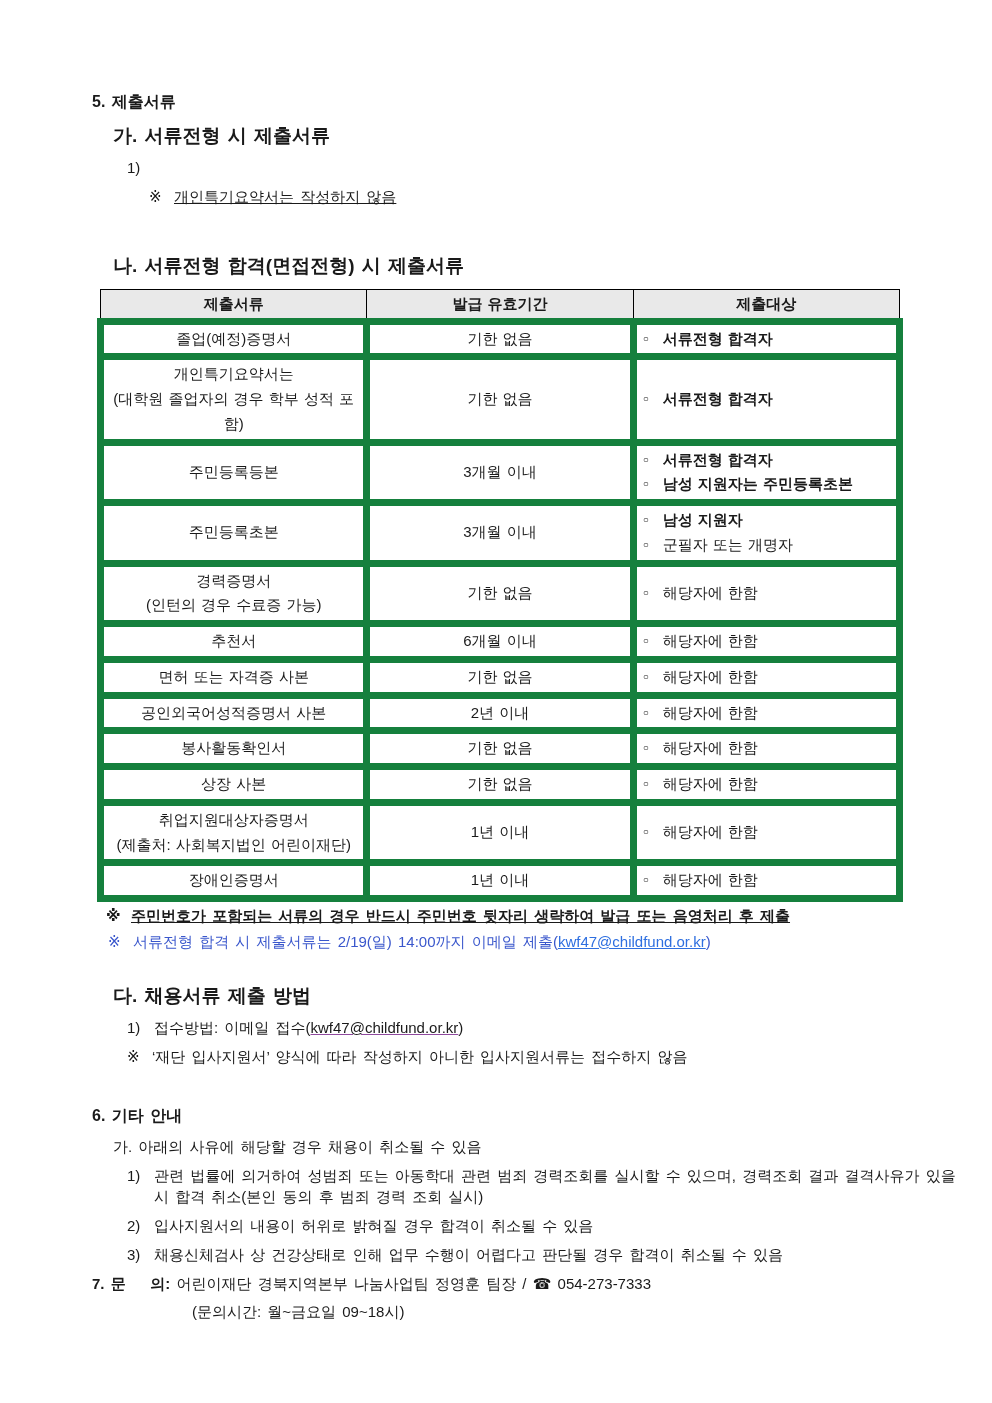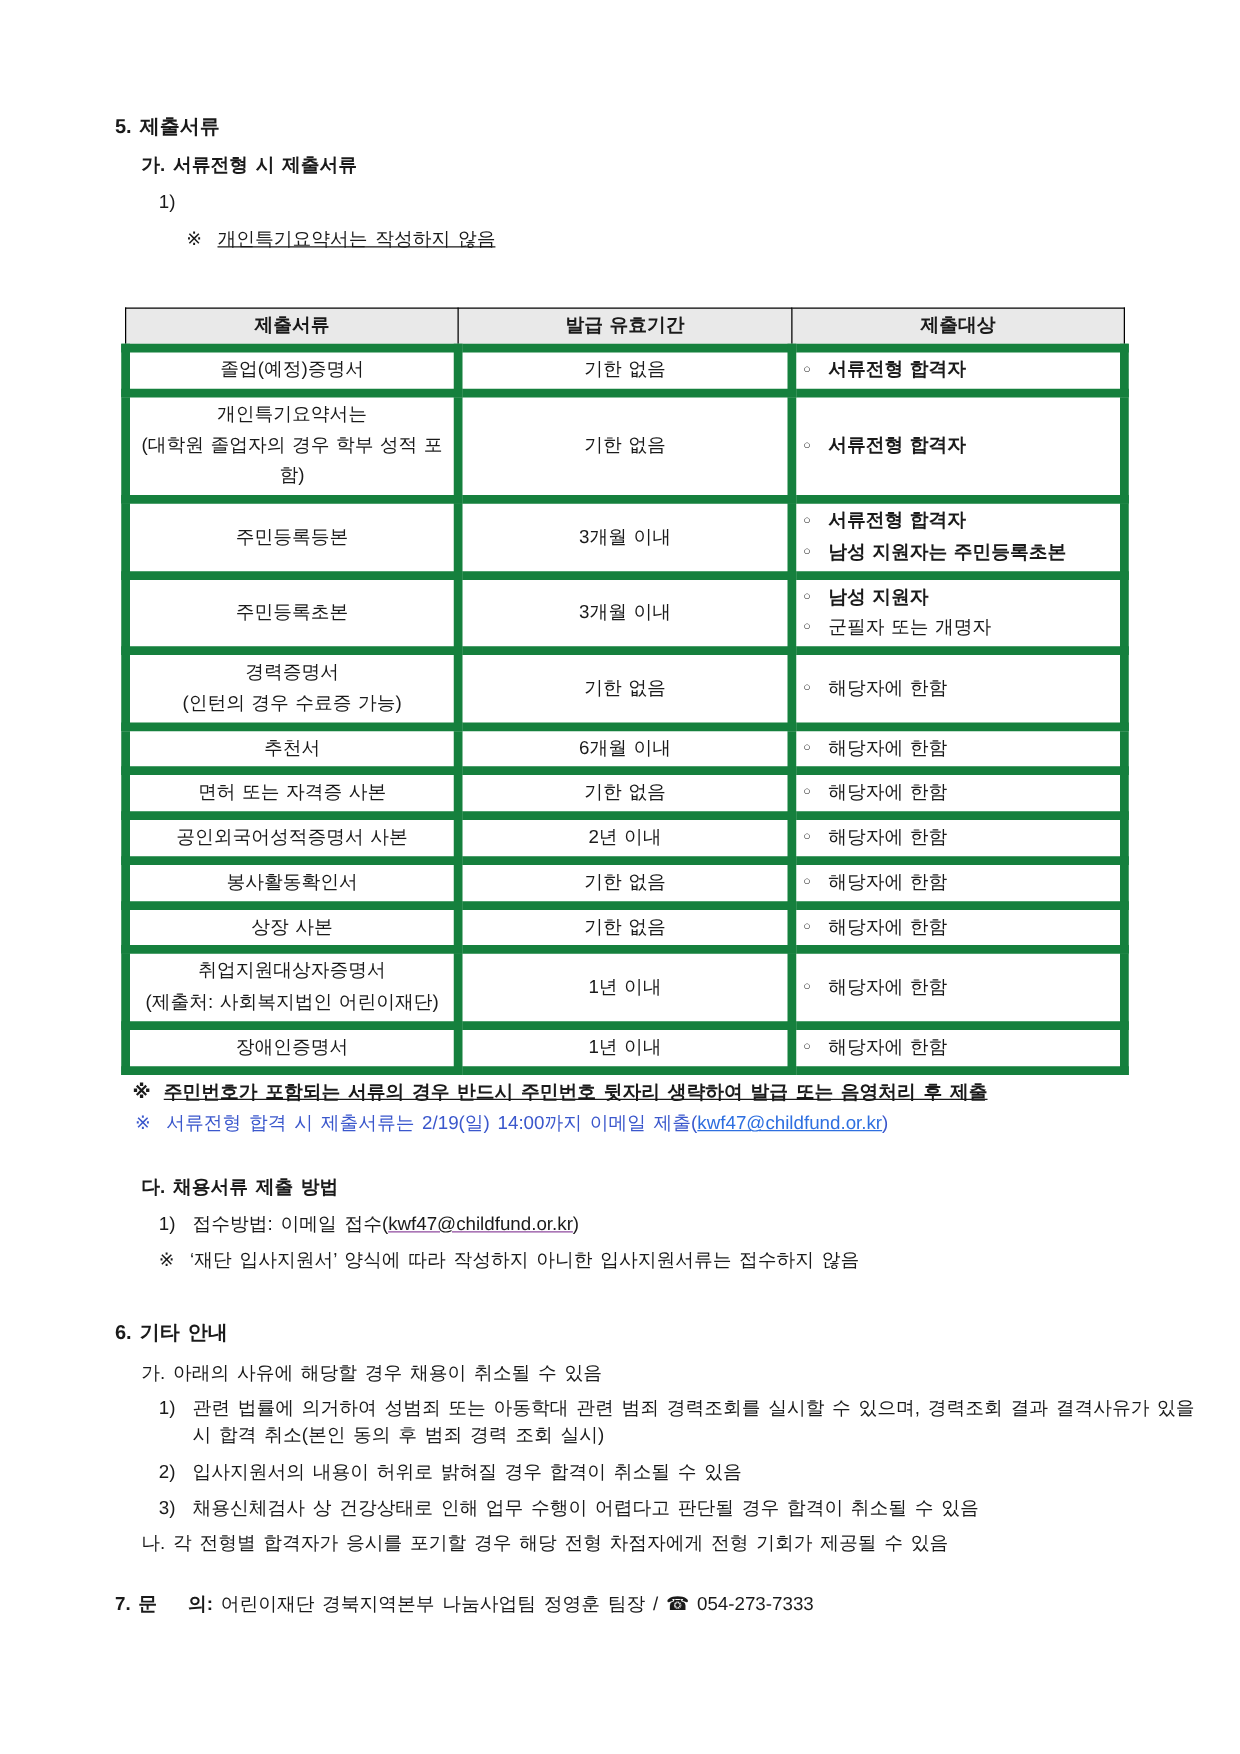--- a/index.html
+++ b/index.html
@@ -11,21 +11,21 @@
     background:#ffffff;
     color:#1a1a1a;
     font-family:"Liberation Sans","DejaVu Sans",sans-serif;
     font-size:15px;
     line-height:1.45;
     padding:90px 30px 16px 92px;
     overflow:hidden;
     word-spacing:2px;
   }
   .h0 { font-weight:bold; font-size:16px; }
-  .h1 { font-weight:bold; font-size:15px; margin-left:21px; }
+  .h1 { font-weight:bold; font-size:19px; margin-left:21px; }
   .plain-h1 { font-weight:normal; margin-left:21px; }
   .row-flex { display:flex; align-items:flex-start; }
   .marker { flex:0 0 27px; }
   .marker-wide { flex:0 0 25px; }
   .lvl2 { margin-left:35px; }
   .lvl3 { margin-left:57px; }
   .u { text-decoration:underline; }
   .b { font-weight:bold; }
 
   
@@ -106,20 +106,24 @@
 
   <div class="row-flex lvl2 s5a-item">
     <span class="marker">1)</span>
   </div>
 
   <div class="row-flex lvl3 s5a-note">
     <span class="marker-wide">※</span>
     <span class="txt u">개인특기요약서는 작성하지 않음</span>
   </div>
 
+  <div class="h1 s5b-title">
+    <span>나.</span>
+    <span>서류전형 합격(면접전형) 시 제출서류</span>
+  </div>
 
   <table class="docs">
     <thead>
       <tr>
         <th>제출서류</th>
         <th>발급 유효기간</th>
         <th>제출대상</th>
       </tr>
     </thead>
     <tbody id="table-body">
@@ -322,26 +326,23 @@
   </div>
   <div class="row-flex lvl2 s6-item">
     <span class="marker">2)</span>
     <span class="txt">입사지원서의 내용이 허위로 밝혀질 경우 합격이 취소될 수 있음</span>
   </div>
   <div class="row-flex lvl2 s6-item">
     <span class="marker">3)</span>
     <span class="txt">채용신체검사 상 건강상태로 인해 업무 수행이 어렵다고 판단될 경우 합격이 취소될 수 있음</span>
   </div>
 
-  <div class="plain-h1 s6b-line">
-    <span>나.</span>
-    <span>각 전형별 합격자가 응시를 포기할 경우 해당 전형 차점자에게 전형 기회가 제공될 수 있음</span>
-  </div>
 
   <div class="contact-line">
     <span class="b">7.</span>
     <span class="contact-label">문    의:</span>
     <span>어린이재단 경북지역본부 나눔사업팀 정영훈 팀장 /</span>
     <span>☎</span>
     <span>054-273-7333</span>
   </div>
+  <div class="contact-hours">(문의시간: 월~금요일 09~18시)</div>
 
 </div>
 
 </body></html>

